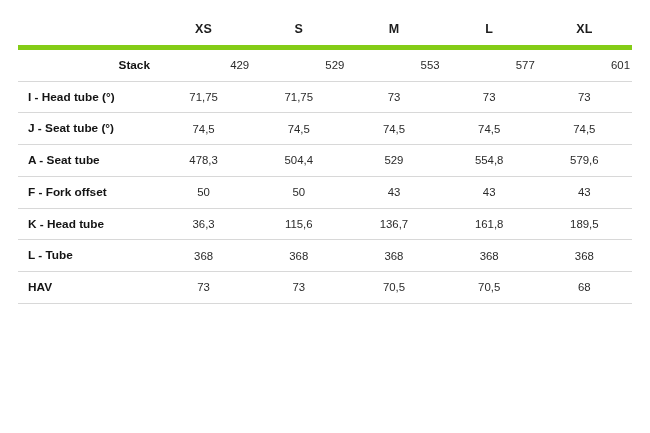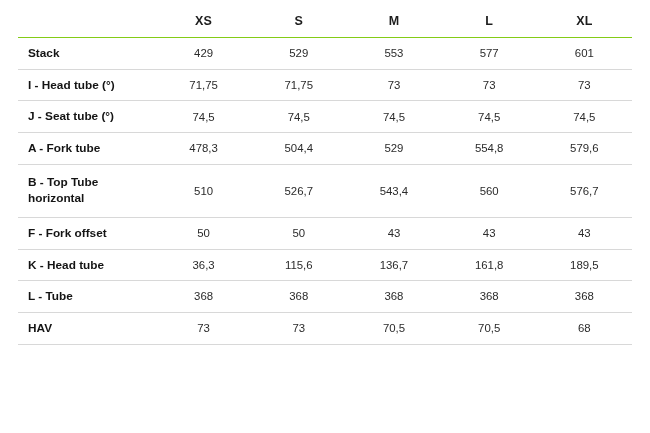--- a/index.html
+++ b/index.html
@@ -11,21 +11,21 @@
     width: 650px;
     height: 433px;
     font-family: "Liberation Sans", sans-serif;
     color: #222222;
     overflow: hidden;
   }
   .geo-table-wrap {
     width: 650px;
     height: 433px;
     box-sizing: border-box;
-    padding: 8px 18px;
+    padding: 16px 18px;
   }
   table.geo-table {
     width: 614px;
     border-collapse: collapse;
     table-layout: fixed;
   }
   table.geo-table col.label-col { width: 138px; }
   table.geo-table col.size-col { width: 95.2px; }
 
   table.geo-table thead th {
@@ -44,21 +44,22 @@
     font-size: 11.4px;
     color: #2b2b2b;
     text-align: center;
     padding: 8px 2px;
     border-top: 1px solid #d8d8d8;
     border-bottom: 1px solid #d8d8d8;
     line-height: 1.25;
     height: 14px;
   }
   table.geo-table tbody tr:first-child td {
-    border-top: 1px solid #84cc16;
+    border-top: 5px solid #84cc16;
+    text-align: right;
   }
   table.geo-table tbody td.row-label {
     text-align: left;
     font-weight: bold;
     color: #141414;
     font-size: 11.8px;
     padding-left: 10px;
     padding-right: 6px;
   }
   table.geo-table tbody tr.tall td {
@@ -111,34 +112,26 @@
         </tr>
         <tr>
           <td class="row-label">J - Seat tube (°)</td>
           <td>74,5</td>
           <td>74,5</td>
           <td>74,5</td>
           <td>74,5</td>
           <td>74,5</td>
         </tr>
         <tr>
-          <td class="row-label">A - Fork tube</td>
+          <td class="row-label">A - Seat tube</td>
           <td>478,3</td>
           <td>504,4</td>
           <td>529</td>
           <td>554,8</td>
           <td>579,6</td>
-        </tr>
-        <tr class="tall">
-          <td class="row-label">B - Top Tube horizontal</td>
-          <td>510</td>
-          <td>526,7</td>
-          <td>543,4</td>
-          <td>560</td>
-          <td>576,7</td>
         </tr>
         <tr>
           <td class="row-label">F - Fork offset</td>
           <td>50</td>
           <td>50</td>
           <td>43</td>
           <td>43</td>
           <td>43</td>
         </tr>
         <tr>

